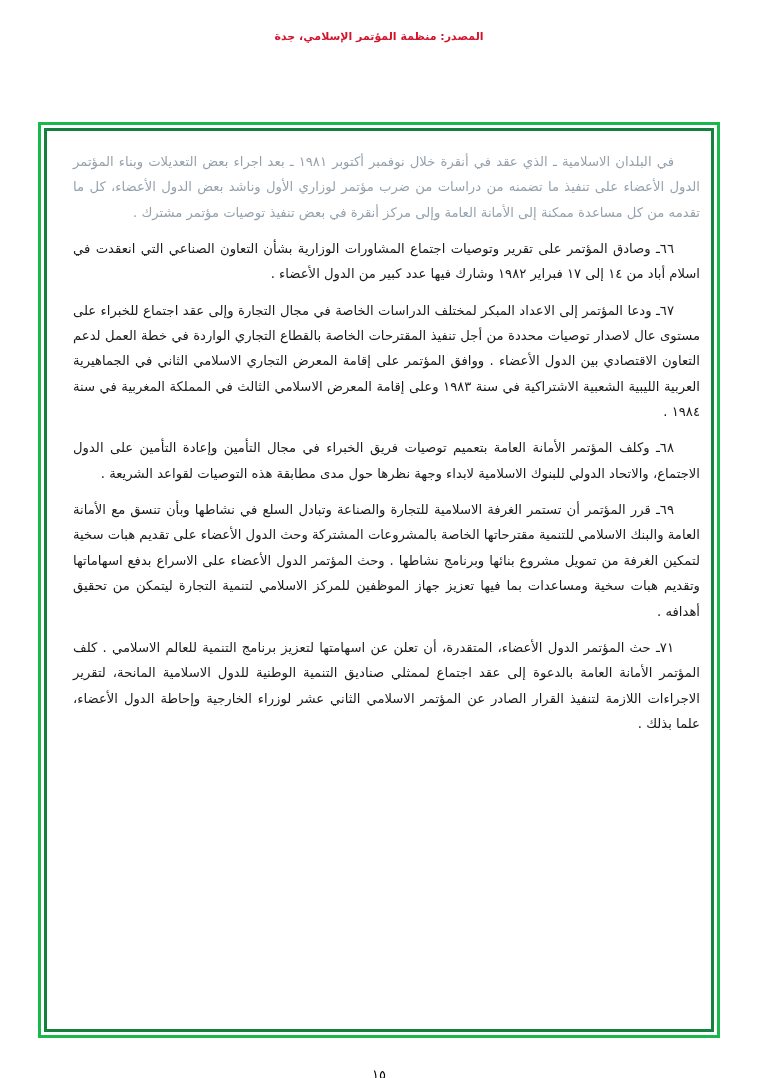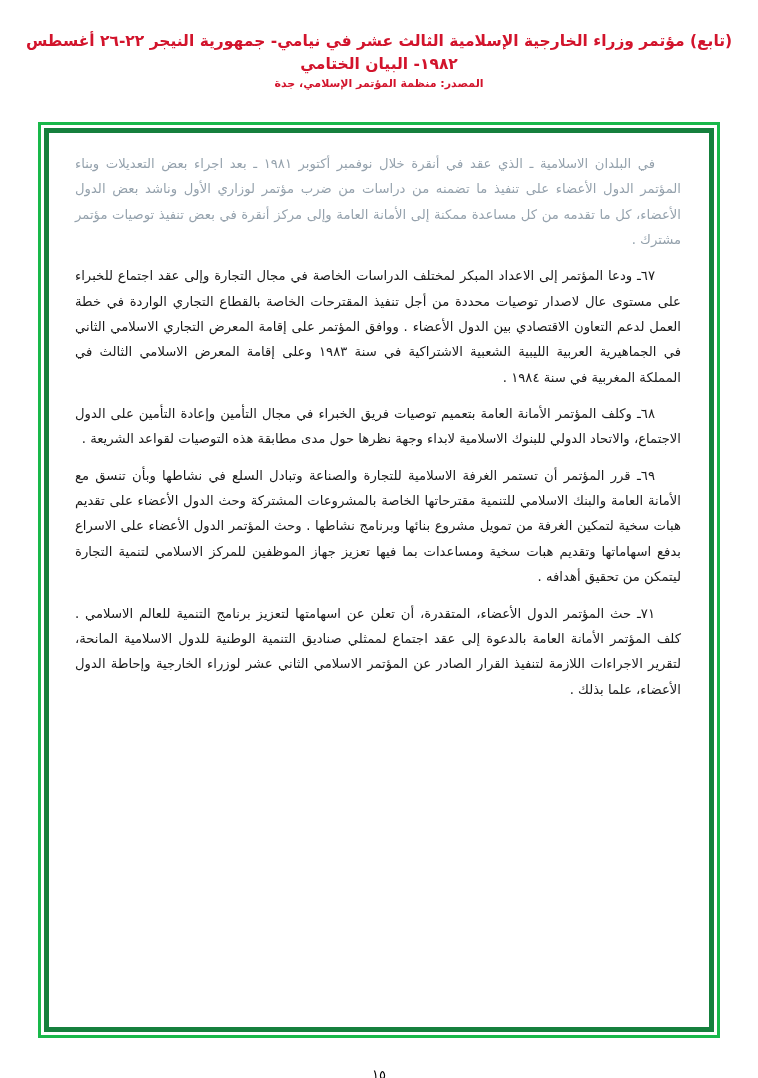--- a/index.html
+++ b/index.html
@@ -48,23 +48,23 @@
     right: 38px;
     top: 92px;
     bottom: 70px;
     border: 3px solid #18b84a;
     box-sizing: border-box;
     background: #ffffff;
   }
   .frame-inner {
     position: absolute;
     inset: 3px;
-    border: 5px solid #15803d;
+    border: 3px solid #15803d;
     box-sizing: border-box;
-    padding: 18px 28px 10px 26px;
+    padding: 18px 11px 10px 26px;
     overflow: hidden;
   }
   .body-text {
     direction: rtl;
     text-align: justify;
     font-size: 13.2px;
     line-height: 1.92;
     color: #1a1a1a;
   }
   .para {
@@ -91,28 +91,28 @@
     color: #000;
     direction: rtl;
   }
 </style>
 </head>
 <body>
 
 <div class="page">
 
   <div class="header">
-    <div class="header-title">(تابع) مؤتمر وزراء الخارجية الإسلامية الثالث عشر في نيامي- جمهورية النيجر ٢٢-٢٦ أغسطس ١٩٨٢- البيان الختامي</div>
     <div class="header-source">المصدر: منظمة المؤتمر الإسلامي، جدة</div>
   </div>
 
   <div class="frame">
     <div class="frame-inner">
       <div class="body-text">
         <p class="para faded">في البلدان الاسلامية ـ الذي عقد في أنقرة خلال نوفمبر أكتوبر ١٩٨١ ـ بعد اجراء بعض التعديلات وبناء المؤتمر الدول الأعضاء على تنفيذ ما تضمنه من دراسات من ضرب مؤتمر لوزاري الأول وناشد بعض الدول الأعضاء، كل ما تقدمه من كل مساعدة ممكنة إلى الأمانة العامة وإلى مركز أنقرة في بعض تنفيذ توصيات مؤتمر مشترك .</p>
+        <p class="para">٦٦ـ وصادق المؤتمر على تقرير وتوصيات اجتماع المشاورات الوزارية بشأن التعاون الصناعي التي انعقدت في اسلام أباد من ١٤ إلى ١٧ فبراير ١٩٨٢ وشارك فيها عدد كبير من الدول الأعضاء .</p>
         <p class="para">٦٧ـ ودعا المؤتمر إلى الاعداد المبكر لمختلف الدراسات الخاصة في مجال التجارة وإلى عقد اجتماع للخبراء على مستوى عال لاصدار توصيات محددة من أجل تنفيذ المقترحات الخاصة بالقطاع التجاري الواردة في خطة العمل لدعم التعاون الاقتصادي بين الدول الأعضاء . ووافق المؤتمر على إقامة المعرض التجاري الاسلامي الثاني في الجماهيرية العربية الليبية الشعبية الاشتراكية في سنة ١٩٨٣ وعلى إقامة المعرض الاسلامي الثالث في المملكة المغربية في سنة ١٩٨٤ .</p>
         <p class="para">٦٨ـ وكلف المؤتمر الأمانة العامة بتعميم توصيات فريق الخبراء في مجال التأمين وإعادة التأمين على الدول الاجتماع، والاتحاد الدولي للبنوك الاسلامية لابداء وجهة نظرها حول مدى مطابقة هذه التوصيات لقواعد الشريعة .</p>
         <p class="para">٦٩ـ قرر المؤتمر أن تستمر الغرفة الاسلامية للتجارة والصناعة وتبادل السلع في نشاطها وبأن تنسق مع الأمانة العامة والبنك الاسلامي للتنمية مقترحاتها الخاصة بالمشروعات المشتركة وحث الدول الأعضاء على تقديم هبات سخية لتمكين الغرفة من تمويل مشروع بنائها وبرنامج نشاطها . وحث المؤتمر الدول الأعضاء على الاسراع بدفع اسهاماتها وتقديم هبات سخية ومساعدات بما فيها تعزيز جهاز الموظفين للمركز الاسلامي لتنمية التجارة ليتمكن من تحقيق أهدافه .</p>
         <p class="para">٧١ـ حث المؤتمر الدول الأعضاء، المتقدرة، أن تعلن عن اسهامتها لتعزيز برنامج التنمية للعالم الاسلامي . كلف المؤتمر الأمانة العامة بالدعوة إلى عقد اجتماع لممثلي صناديق التنمية الوطنية للدول الاسلامية المانحة، لتقرير الاجراءات اللازمة لتنفيذ القرار الصادر عن المؤتمر الاسلامي الثاني عشر لوزراء الخارجية وإحاطة الدول الأعضاء، علما بذلك .</p>
       </div>
     </div>
   </div>
 
   <div class="page-number">١٥</div>
 

